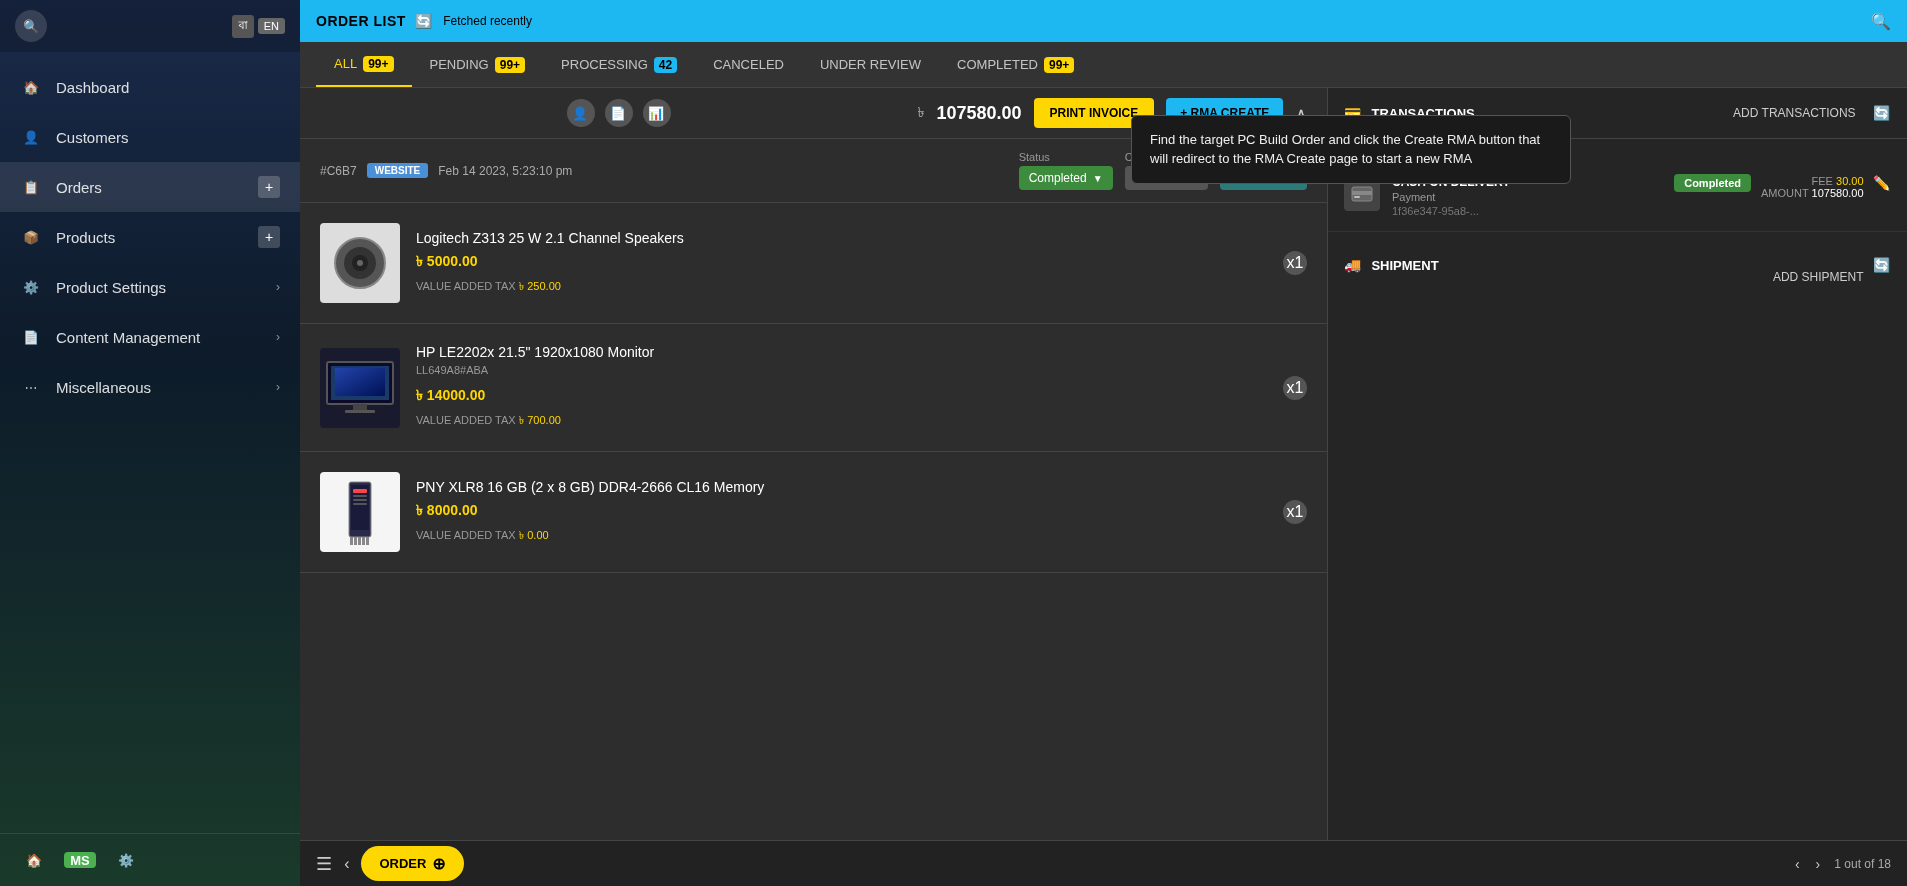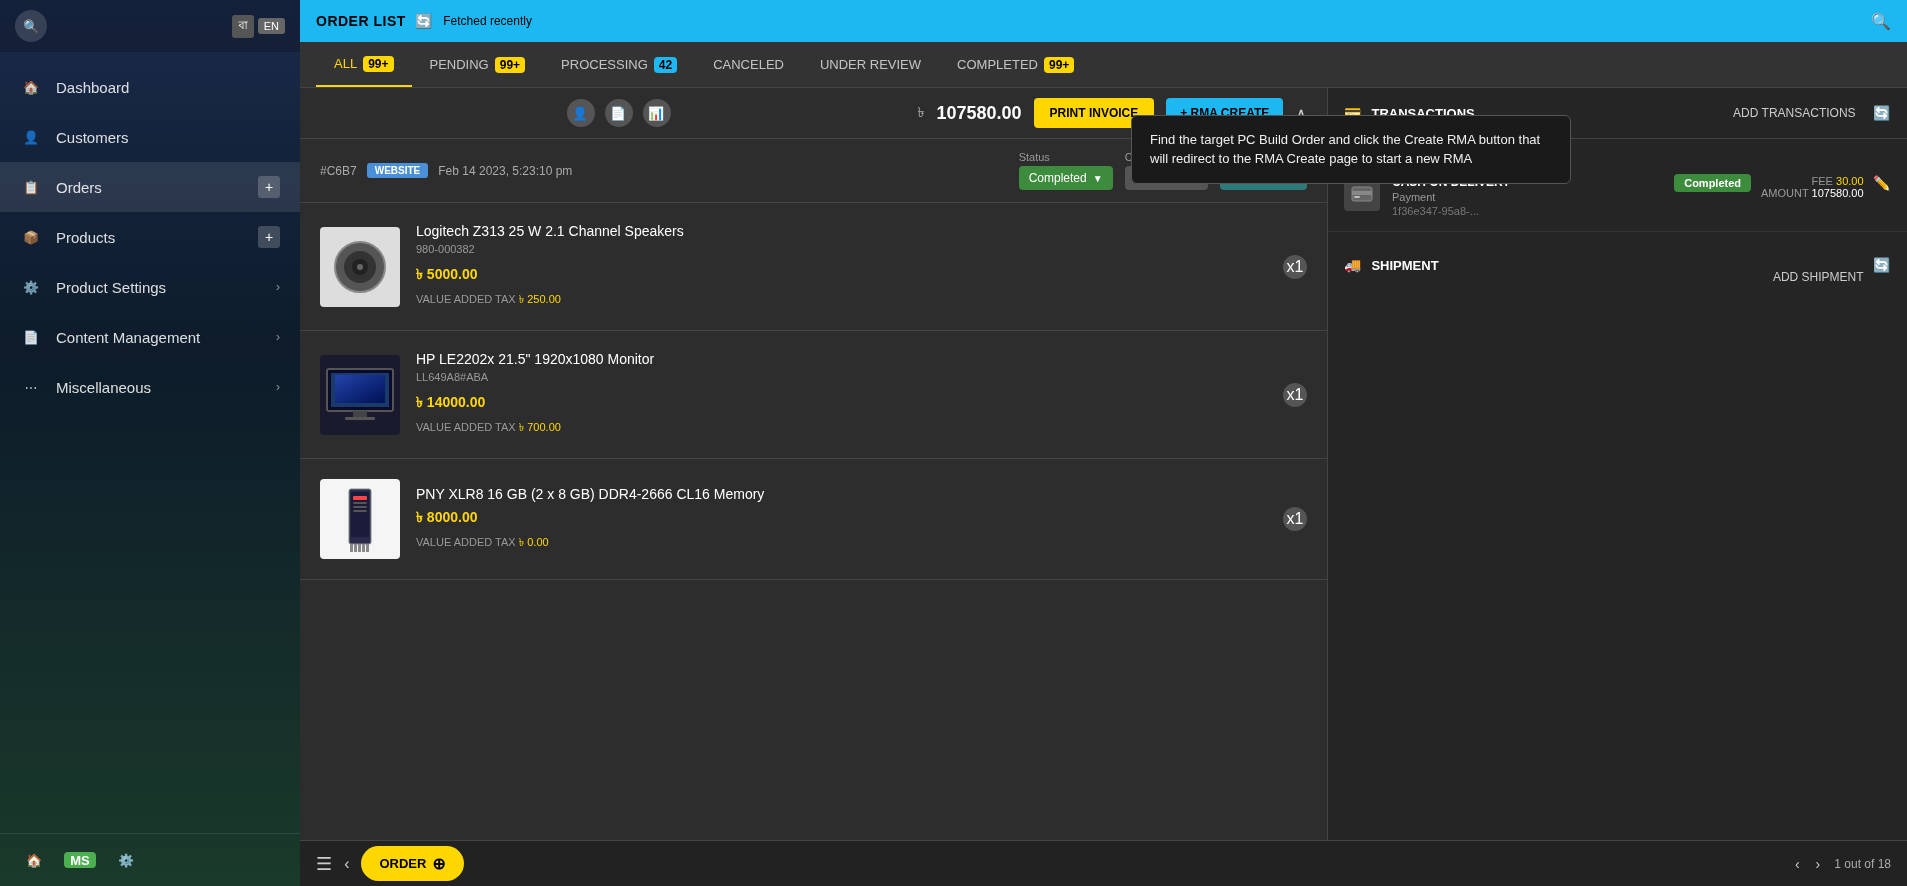--- a/index.html
+++ b/index.html
@@ -357,21 +357,20 @@
 
             <svg width="60" height="60" viewBox="0 0 60 60" fill="none" xmlns="http://www.w3.org/2000/svg">
               <ellipse cx="30" cy="30" rx="25" ry="25" fill="#555" stroke="#888" stroke-width="2"></ellipse>
               <ellipse cx="30" cy="30" rx="16" ry="16" fill="#333"></ellipse>
               <ellipse cx="30" cy="30" rx="8" ry="8" fill="#222"></ellipse>
               <ellipse cx="30" cy="30" rx="3" ry="3" fill="#666"></ellipse>
             </svg>
           </div>
           <div class="product-info">
             <div class="product-name">Logitech Z313 25 W 2.1 Channel Speakers</div>
-            <div class="product-sku">980-000382</div>
             <div class="product-price">৳ 5000.00</div>
             <div class="product-tax">VALUE ADDED TAX <span>৳ 250.00</span></div>
           </div>
           <div class="product-qty">x1</div>
         </div>
 
         <div class="product-item">
           <div class="product-img-placeholder" style="background:#1a1a2e;">
             <svg width="70" height="55" viewBox="0 0 70 55" fill="none" xmlns="http://www.w3.org/2000/svg">
               <rect x="2" y="2" width="66" height="42" rx="2" fill="#0a0a2a" stroke="#555" stroke-width="2"></rect>

